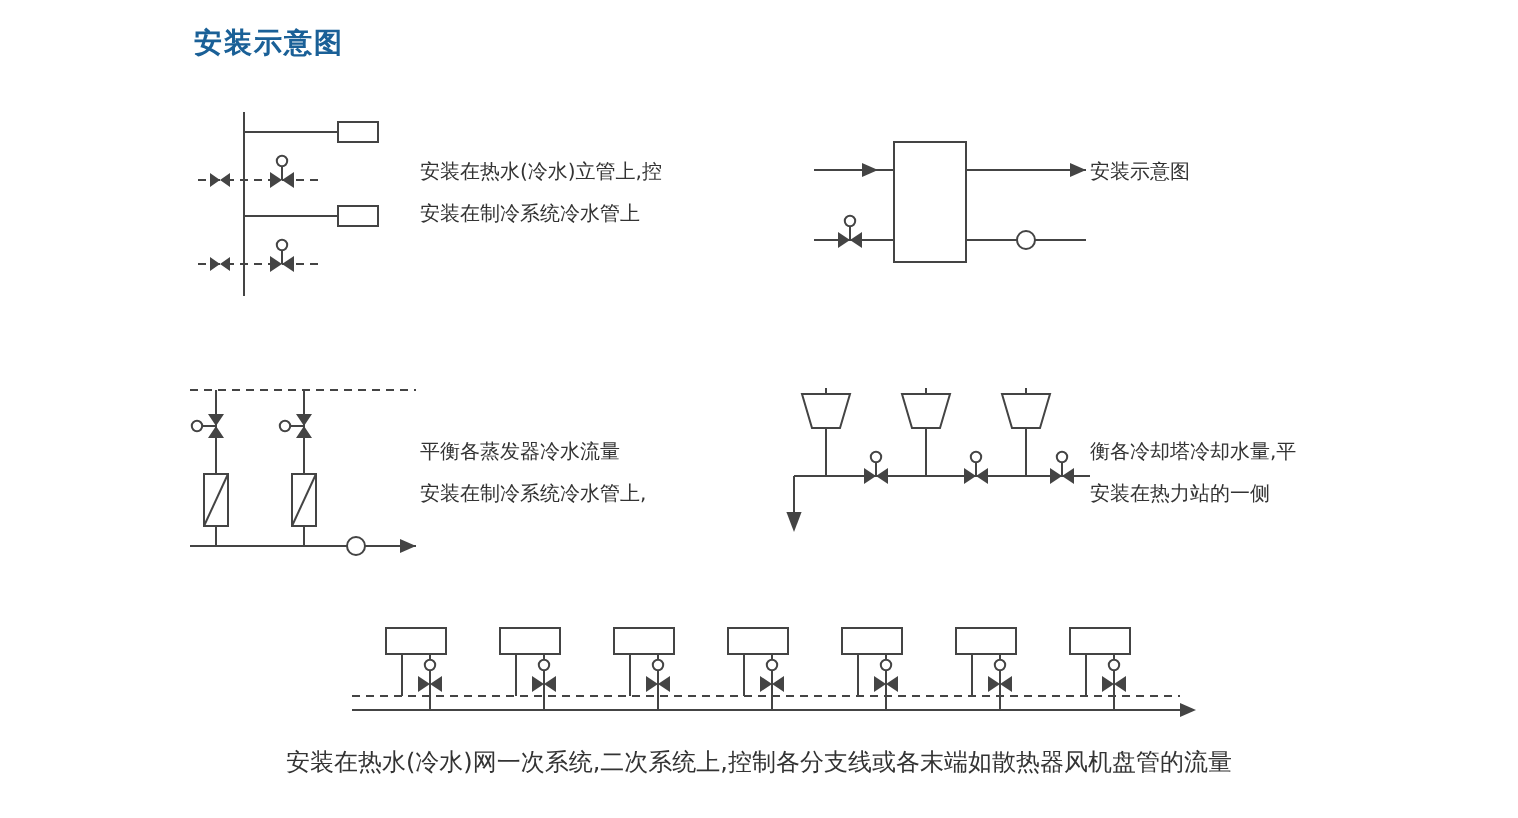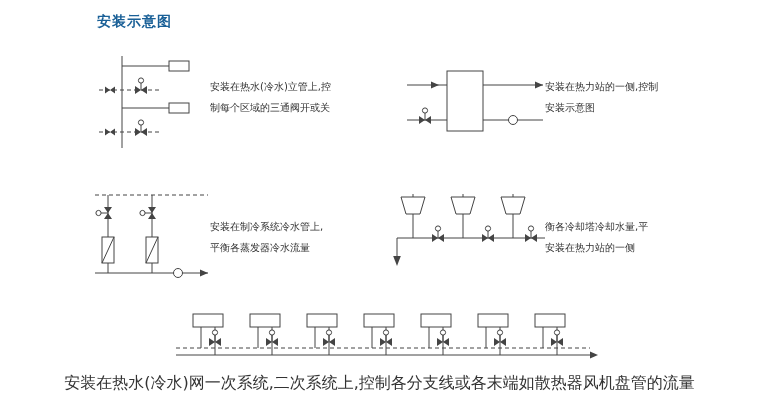--- a/index.html
+++ b/index.html
@@ -3,21 +3,21 @@
 <meta charset="utf-8">
 <style>
   * { margin:0; padding:0; box-sizing:border-box; }
   html, body { background:#ffffff; }
   body { font-family:"DejaVu Sans", sans-serif; }
   .page { position:relative; width:759px; height:409px; background:#ffffff; overflow:hidden; }
   .title { position:absolute; left:97px; top:13px; font-size:14px; font-weight:bold;
            color:#1a6097; letter-spacing:1px; }
   .cap { position:absolute; font-size:10px; color:#333333; line-height:21px; white-space:nowrap; }
   .cap-bottom { position:absolute; left:0; top:373px; width:100%; text-align:center;
-                font-size:16px; color:#333333; }
+                font-size:12px; color:#333333; }
   .diag { position:absolute; }
   .ln   { stroke:#444444; stroke-width:1; fill:none; }
   .dash { stroke:#444444; stroke-width:1; fill:none; stroke-dasharray:4 3; }
   .box  { stroke:#444444; stroke-width:1; fill:#ffffff; }
   .arr  { fill:#444444; stroke:none; }
 </style>
 </head>
 <body>
 
 <svg width="0" height="0" style="position:absolute" aria-hidden="true">
@@ -49,37 +49,36 @@
     <use href="#sym-valve" transform="translate(46,38)"></use>
     <line class="ln" x1="27" y1="56" x2="74" y2="56"></line>
     <rect class="box" x="74" y="51" width="20" height="10"></rect>
     <line class="dash" x1="4" y1="80" x2="64" y2="80"></line>
     <use href="#sym-bowtie" transform="translate(15,80)"></use>
     <use href="#sym-valve" transform="translate(46,80)"></use>
   </svg>
 
   <div class="cap" style="left:210px; top:76px">
     <div>安装在热水(冷水)立管上,控</div>
-    <div>制每个区域的三通阀开或关</div>
+    <div>安装在制冷系统冷水管上</div>
   </div>
 
   <svg class="diag" style="left:405px; top:65px" width="140" height="75" viewBox="0 0 140 75">
     <line class="ln" x1="2" y1="20" x2="42" y2="20"></line>
     <polygon class="arr" points="34,20 26,16.5 26,23.5"></polygon>
     <line class="ln" x1="78" y1="20" x2="138" y2="20"></line>
     <polygon class="arr" points="138,20 130,16.5 130,23.5"></polygon>
     <line class="ln" x1="2" y1="55" x2="42" y2="55"></line>
     <use href="#sym-valve" transform="translate(20,55)"></use>
     <line class="ln" x1="78" y1="55" x2="138" y2="55"></line>
     <use href="#sym-pump" transform="translate(108,55)"></use>
     <rect class="box" x="42" y="6" width="36" height="60"></rect>
   </svg>
 
   <div class="cap" style="left:545px; top:76px">
-    <div>安装在热力站的一侧,控制</div>
     <div>安装示意图</div>
   </div>
 
   <svg class="diag" style="left:60px; top:185px" width="150" height="100" viewBox="0 0 150 100">
     <line class="dash" x1="35" y1="10" x2="148" y2="10"></line>
     <line class="ln" x1="48" y1="10" x2="48" y2="88"></line>
     <line class="ln" x1="92" y1="10" x2="92" y2="88"></line>
     <g transform="translate(48,28) rotate(-90)">
       <use href="#sym-valve"></use>
     </g>
@@ -89,22 +88,22 @@
     <rect class="box" x="42" y="52" width="12" height="26"></rect>
     <line class="ln" x1="42" y1="78" x2="54" y2="52"></line>
     <rect class="box" x="86" y="52" width="12" height="26"></rect>
     <line class="ln" x1="86" y1="78" x2="98" y2="52"></line>
     <line class="ln" x1="35" y1="88" x2="148" y2="88"></line>
     <use href="#sym-pump" transform="translate(118,88)"></use>
     <polygon class="arr" points="148,88 140,84.5 140,91.5"></polygon>
   </svg>
 
   <div class="cap" style="left:210px; top:216px">
+    <div>平衡各蒸发器冷水流量</div>
     <div>安装在制冷系统冷水管上,</div>
-    <div>平衡各蒸发器冷水流量</div>
   </div>
 
   <svg class="diag" style="left:385px; top:192px" width="165" height="85" viewBox="0 0 165 85">
     <g>
       <path class="box" d="M16,5 L40,5 L35,22 L21,22 Z"></path>
       <line class="ln" x1="28" y1="5" x2="28" y2="2"></line>
       <line class="ln" x1="28" y1="22" x2="28" y2="46"></line>
     </g>
     <g>
       <path class="box" d="M66,5 L90,5 L85,22 L71,22 Z"></path>

